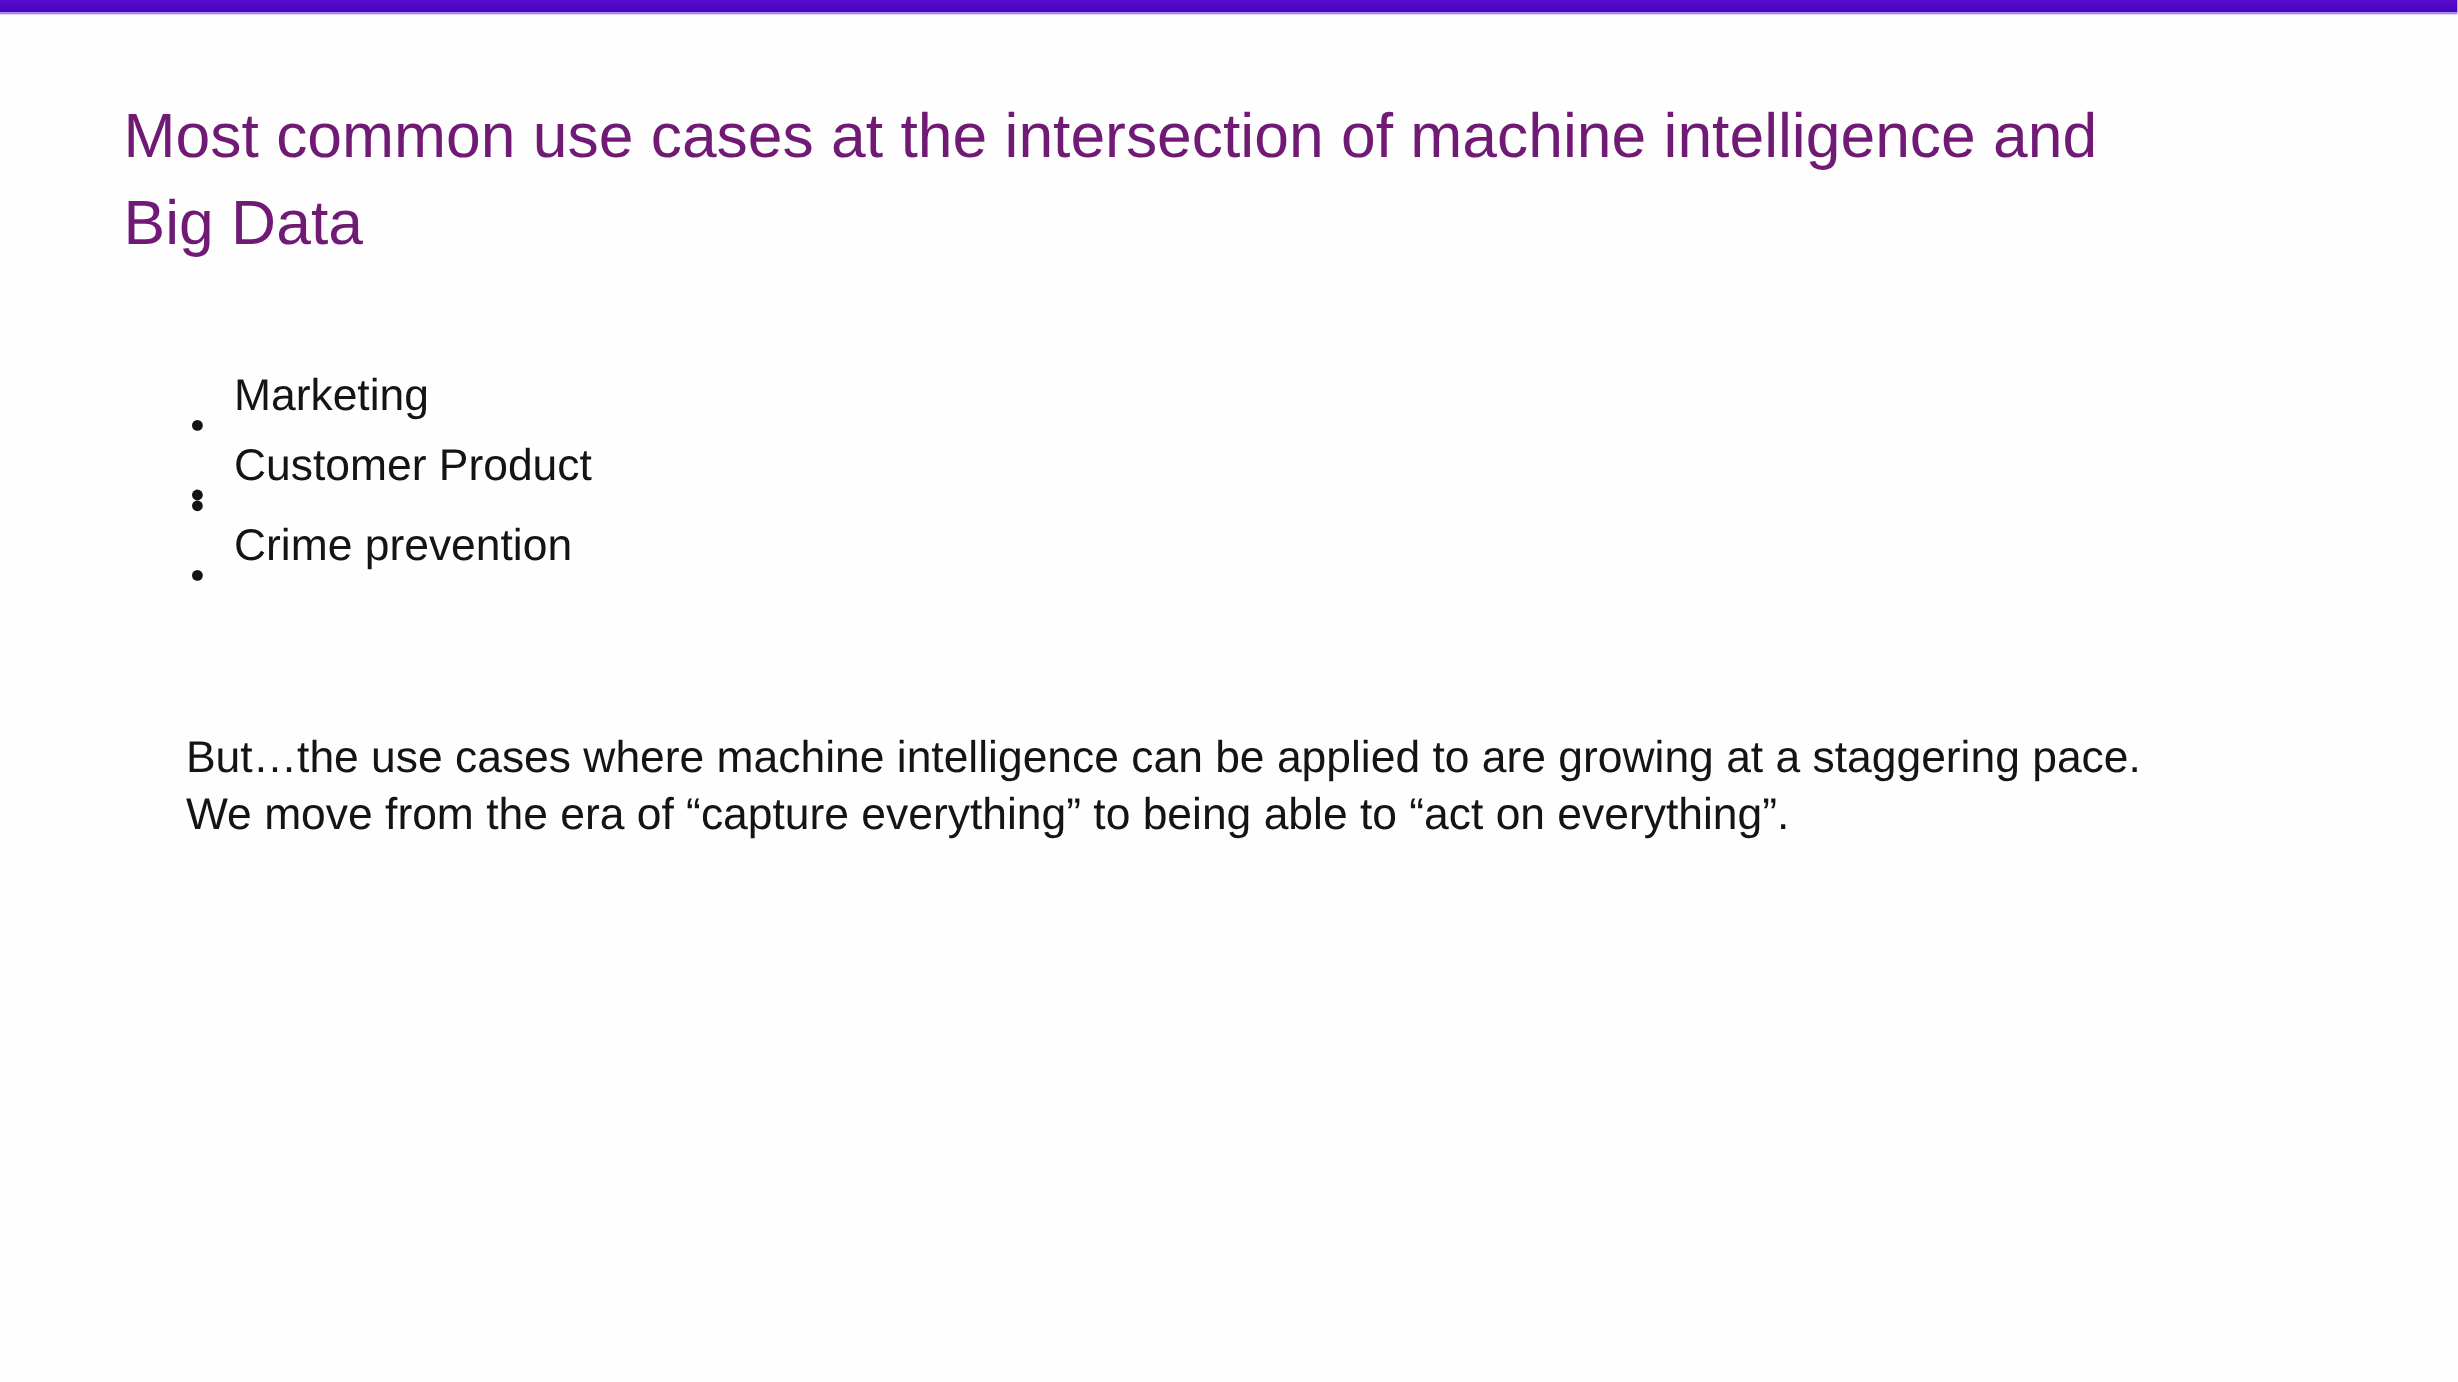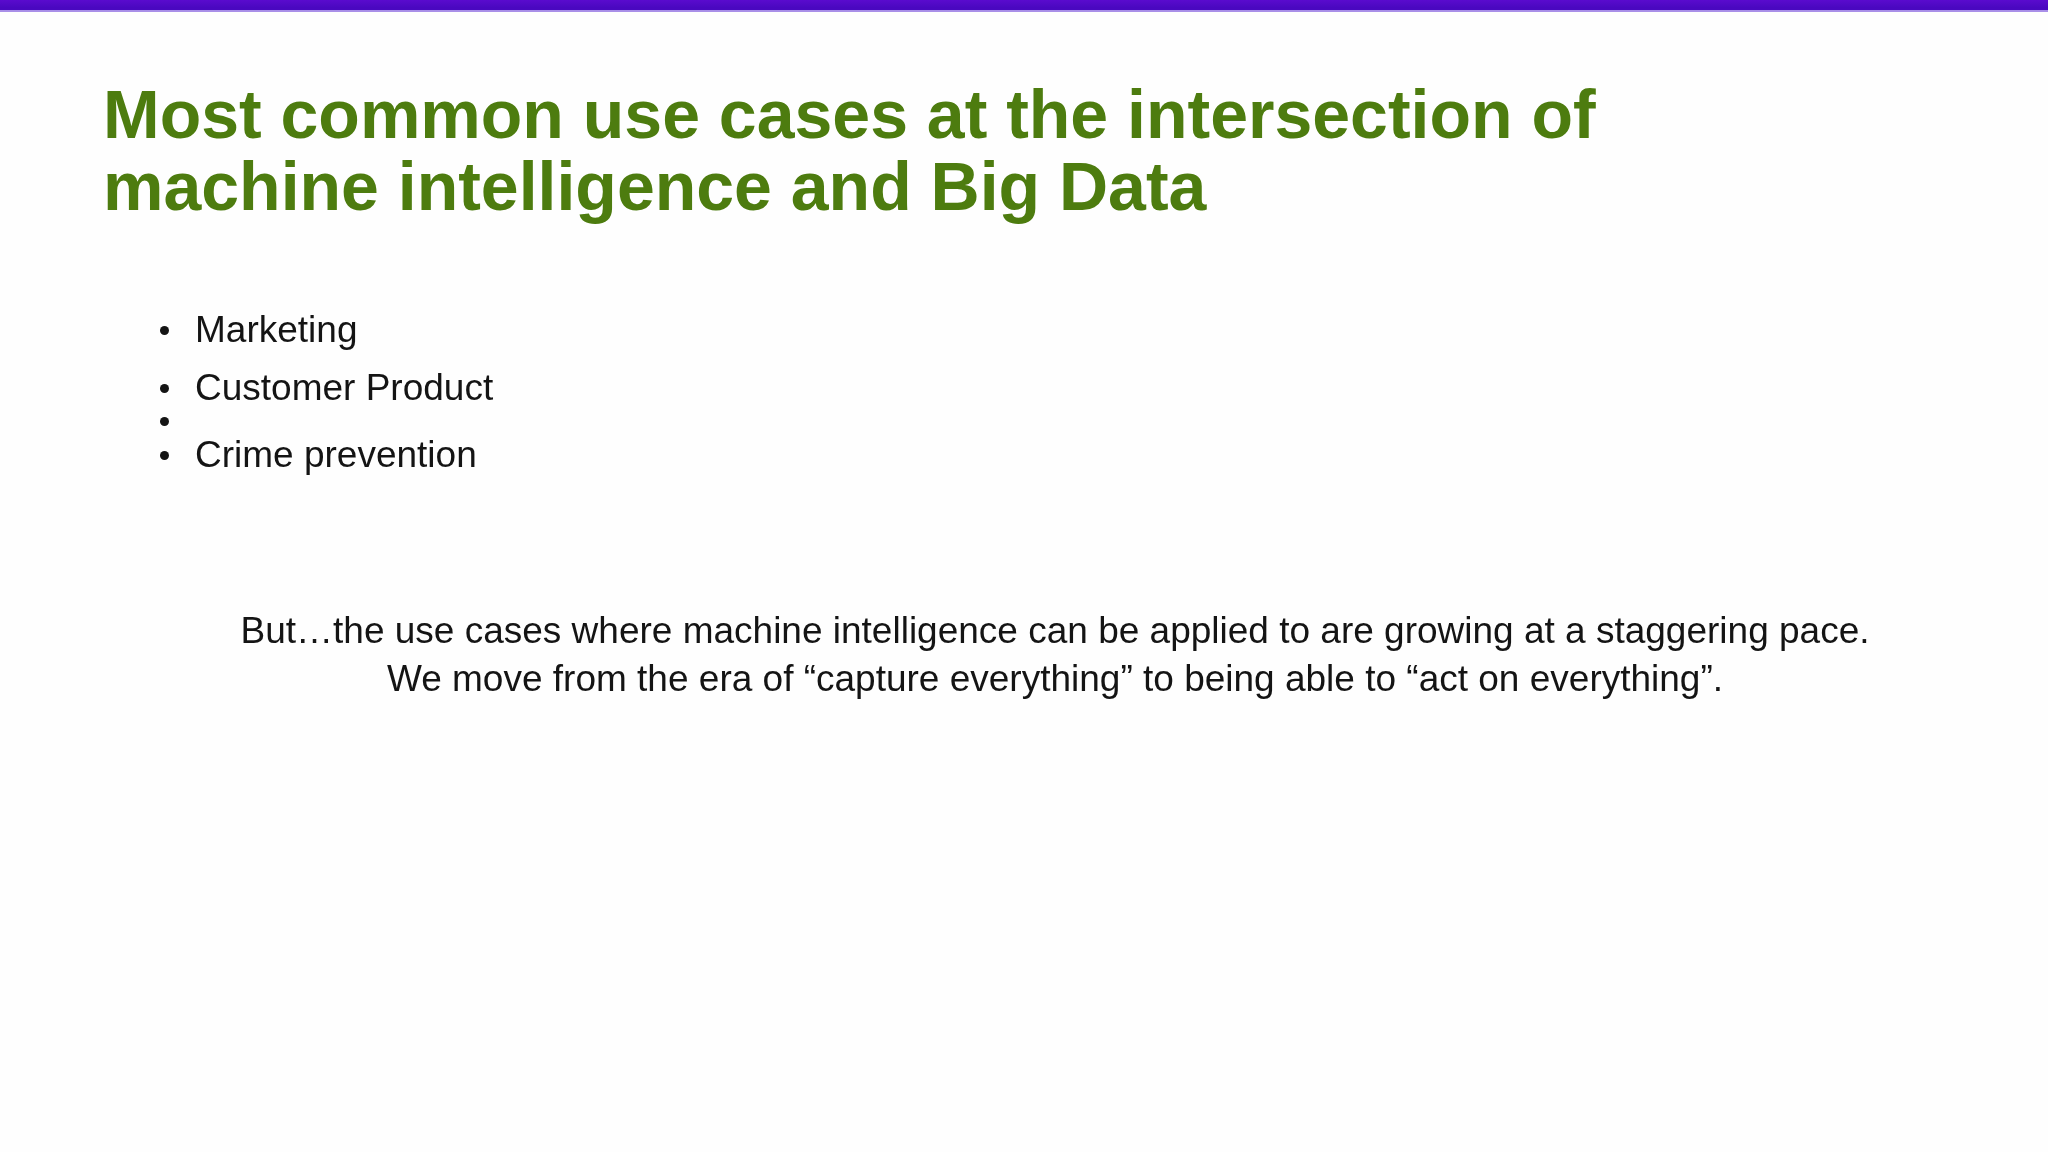--- a/index.html
+++ b/index.html
@@ -22,53 +22,52 @@
     box-sizing: content-box;
   }
   .slide {
     position: relative;
     width: 100%;
     height: 1140px;
   }
   .slide-title {
     margin: 66px 0 0 103px;
     max-width: 1680px;
-    font-size: 68px;
+    font-size: 52px;
     line-height: 72px;
-    font-weight: bold;
-    color: #4d7c0f;
+    font-weight: normal;
+    color: #701a75;
     letter-spacing: 0px;
   }
   .bullet-list {
     list-style: none;
     margin: 79px 0 0 0;
     padding: 0 0 0 160px;
   }
   .bullet-list li {
     display: flex;
-    align-items: center;
+    align-items: flex-end;
     font-size: 37px;
     line-height: 58px;
     color: #141414;
   }
   .dot {
     width: 9px;
     height: 9px;
     border-radius: 50%;
     background: #141414;
     margin-right: 26px;
     flex: 0 0 auto;
   }
   .body-paragraph {
     margin: 0 0 0 155px;
     font-size: 37px;
     line-height: 48px;
     color: #141414;
     max-width: 1800px;
-    text-align: center;
   }
   .body-paragraph.first {
     margin-top: 123px;
   }
   .body-paragraph.second {
   }
 </style>
 </head>
 <body>
 

